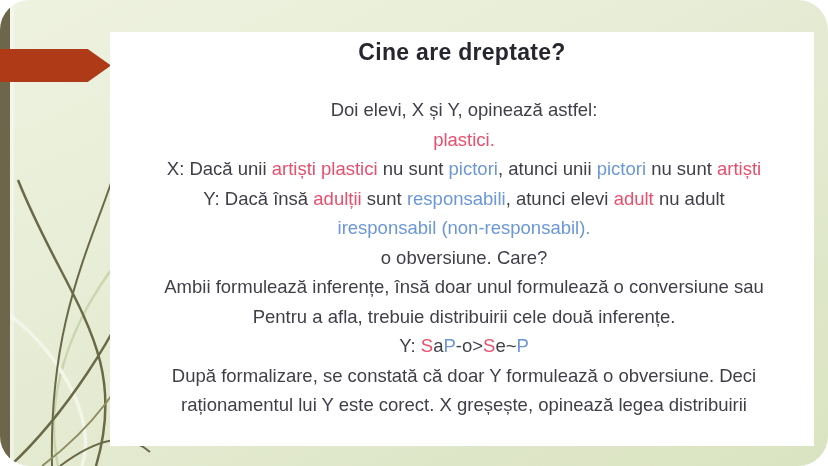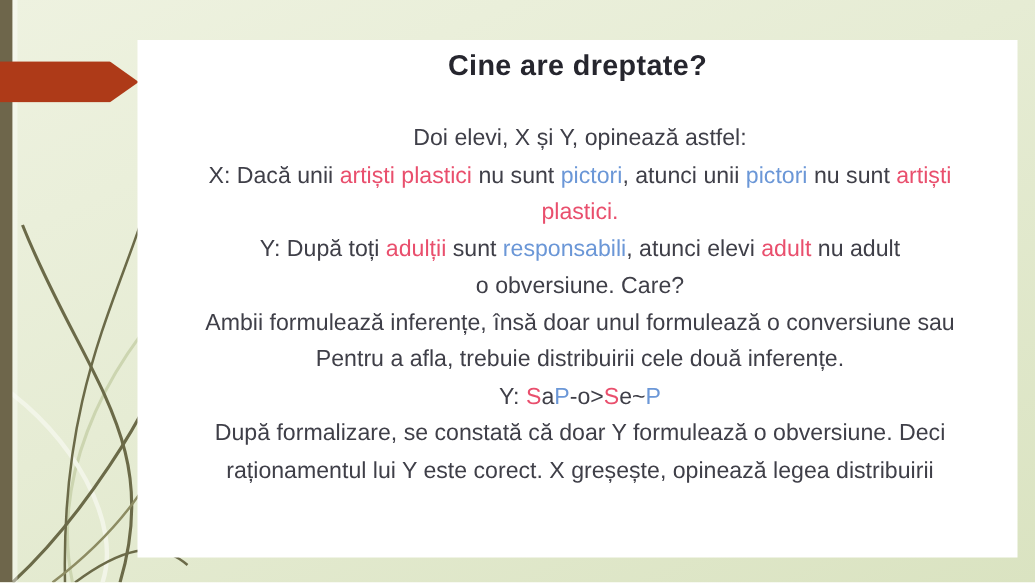--- a/index.html
+++ b/index.html
@@ -16,20 +16,21 @@
   html,body{margin:0;padding:0;}
   body{
     width:828px;height:466px;
     font-family:"Liberation Sans", sans-serif;
     overflow:hidden;
   }
   .slide{
     position:relative;width:828px;height:466px;
     background:linear-gradient(155deg, var(--bg-top) 0%, #e6ecd4 45%, var(--bg-bottom) 100%);
     overflow:hidden;
+    border-radius:30px;
   }
   .curves{position:absolute;left:0;top:0;width:828px;height:466px;}
   .side-bar{
     position:absolute;left:0;top:0;width:10px;height:466px;
     background:var(--side-bar);
   }
   .side-bar-highlight{
     position:absolute;left:10px;top:0;width:4px;height:466px;
     background:rgba(255,255,255,0.40);
   }
@@ -76,23 +77,24 @@
 
   <div class="side-bar"></div>
   <div class="side-bar-highlight"></div>
 
   <div class="arrow"></div>
 
   <div class="panel">
     <h1 class="title">Cine are dreptate?</h1>
     <div class="body-text">
         <div class="line"><span>Doi elevi, X și Y, opinează astfel:</span></div>
+        <div class="line"><span class="c-red">plastici.</span></div>
         <div class="line"><span>X: Dacă unii </span><span class="c-red">artiști plastici</span><span> nu sunt </span><span class="c-blue">pictori</span><span>, atunci unii </span><span class="c-blue">pictori</span><span> nu sunt </span><span class="c-red">artiști</span></div>
-        <div class="line"><span class="c-red">plastici.</span></div>
-        <div class="line"><span>Y: După toți </span><span class="c-red">adulții</span><span> sunt </span><span class="c-blue">responsabili</span><span>, atunci elevi </span><span class="c-red">adult</span><span> nu adult</span></div>
+        <div class="line"><span>Y: Dacă însă </span><span class="c-red">adulții</span><span> sunt </span><span class="c-blue">responsabili</span><span>, atunci elevi </span><span class="c-red">adult</span><span> nu adult</span></div>
+        <div class="line"><span class="c-blue">iresponsabil (non-responsabil).</span></div>
         <div class="line"><span>o obversiune. Care?</span></div>
         <div class="line"><span>Ambii formulează inferențe, însă doar unul formulează o conversiune sau</span></div>
         <div class="line"><span>Pentru a afla, trebuie distribuirii cele două inferențe.</span></div>
         <div class="line"><span>Y: </span><span class="c-red">S</span><span>a</span><span class="c-blue">P</span><span>-o&gt;</span><span class="c-red">S</span><span>e~</span><span class="c-blue">P</span></div>
         <div class="line"><span>După formalizare, se constată că doar Y formulează o obversiune. Deci</span></div>
         <div class="line"><span>raționamentul lui Y este corect. X greșește, opinează legea distribuirii</span></div>
       </div>
   </div>
 
 </div>

